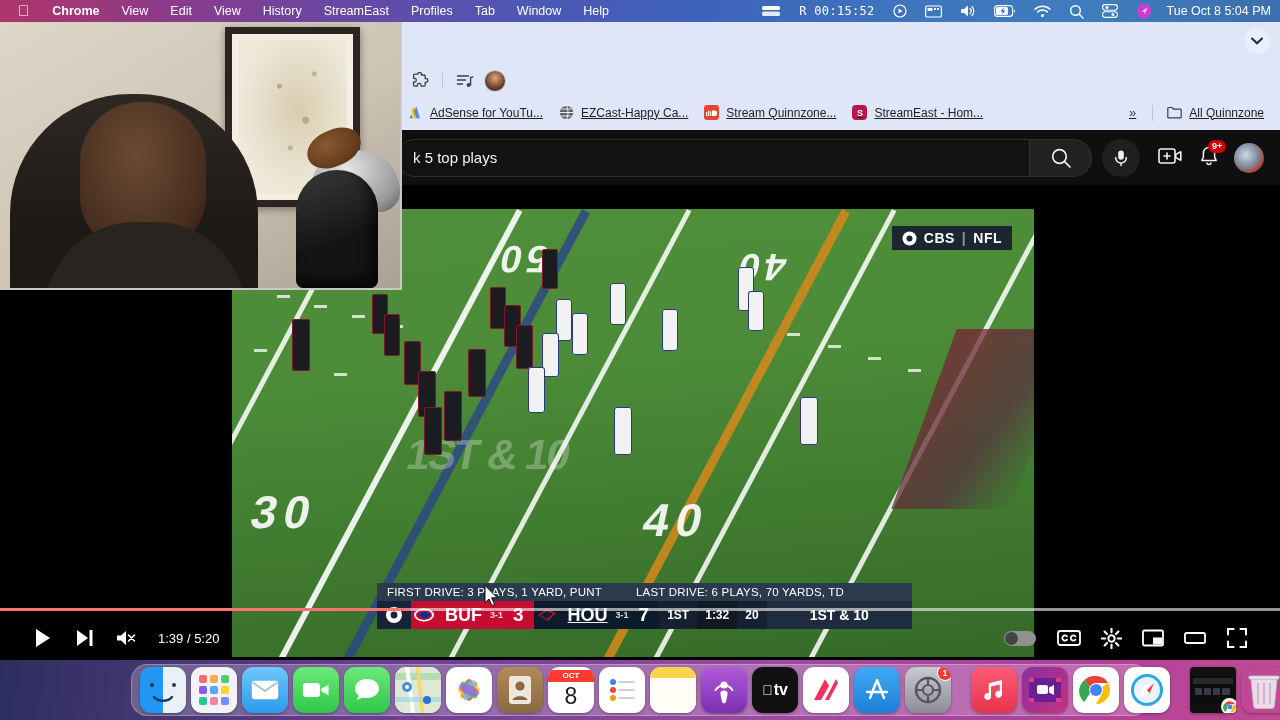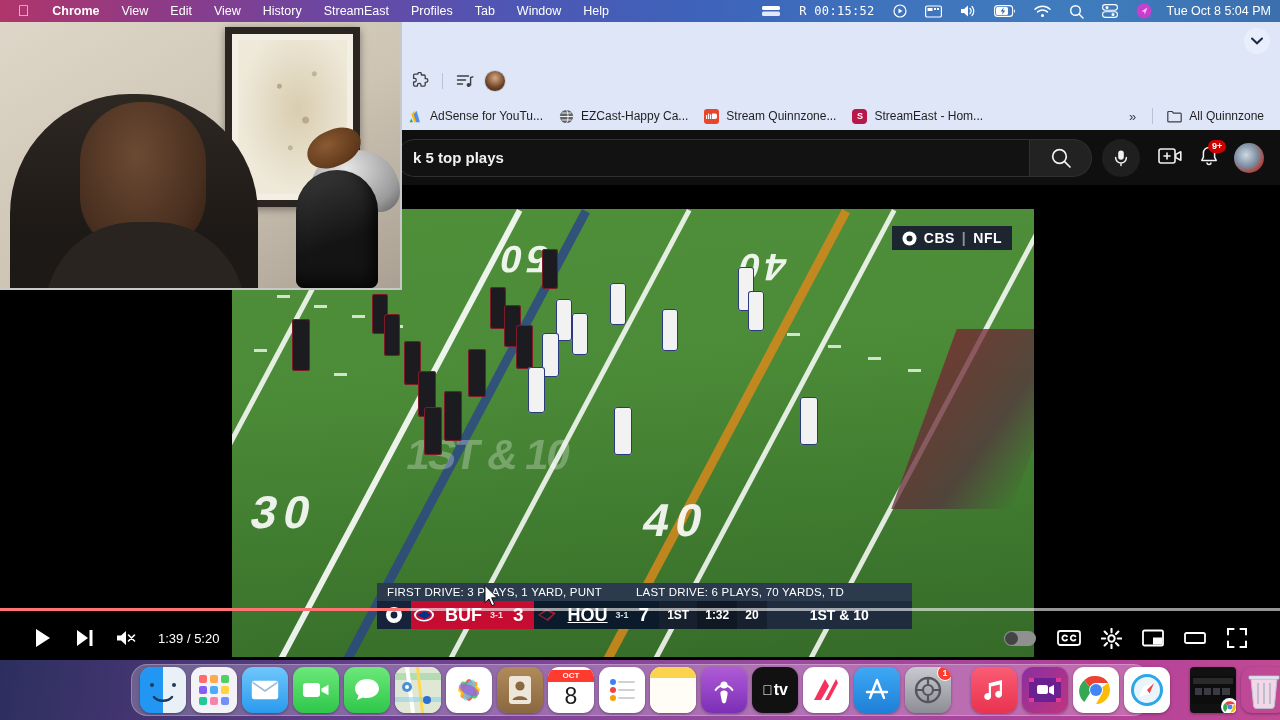--- a/index.html
+++ b/index.html
@@ -59,36 +59,36 @@
   }
   #update-pill{
     height:28px; border-radius:14px; background:#cfdcf7; color:#0b3a85;
     display:flex; align-items:center; gap:6px; padding:0 4px 0 13px;
     font-size:12.5px; margin-left:6px; white-space:nowrap;
   }
   .kebab{ display:flex; flex-direction:column; gap:2px; padding:0 7px; }
   .kebab i{ width:3px;height:3px;border-radius:50%;background:#394256; display:block;}
 
   #bookmarkbar{
-    height:28px; background:#dee6f7; display:flex; align-items:center;
-    font-size:12px; color:#1f1f1f; padding:0 8px; gap:0;
+    height:28px; background:#dee6f7; display:flex; align-items:flex-start;
+    font-size:12px; color:#1f1f1f; padding:0 8px; gap:0;text-decoration:underline;
   }
   .bm{ display:flex; align-items:center; gap:7px; padding:3px 8px; border-radius:6px; white-space:nowrap;}
   .bm-ico{ width:15px;height:15px;border-radius:3px; flex:none; display:flex;align-items:center;justify-content:center; font-size:9px;color:#fff;font-weight:bold;}
   #bm-right{ margin-left:auto; display:flex; align-items:center; }
   .chev2{ padding:0 10px; font-size:13px; color:#3c4043; }
 
   
   #yt{
     position:absolute; top:108px; left:0; width:1280px; height:552px;
     background:#0f0f0f; color:#f1f1f1;
   }
   #yt-header{ height:55px; display:flex; align-items:center; padding:0 16px; }
   #yt-search{
-    flex:1; height:38px; margin-left:0; display:flex; align-items:center;font-weight:bold;
+    flex:1; height:38px; margin-left:0; display:flex; align-items:center;
   }
   #yt-searchbox{
     flex:1; height:38px; border:1px solid #303030; border-radius:19px 0 0 19px;
     background:#121212; display:flex; align-items:center; padding:0 16px;
     font-size:15px; color:#f1f1f1; overflow:hidden;
   }
   #yt-searchbtn{
     width:62px;height:38px;border:1px solid #303030;border-left:none;
     border-radius:0 19px 19px 0; background:#222; display:flex;align-items:center;justify-content:center;
   }

